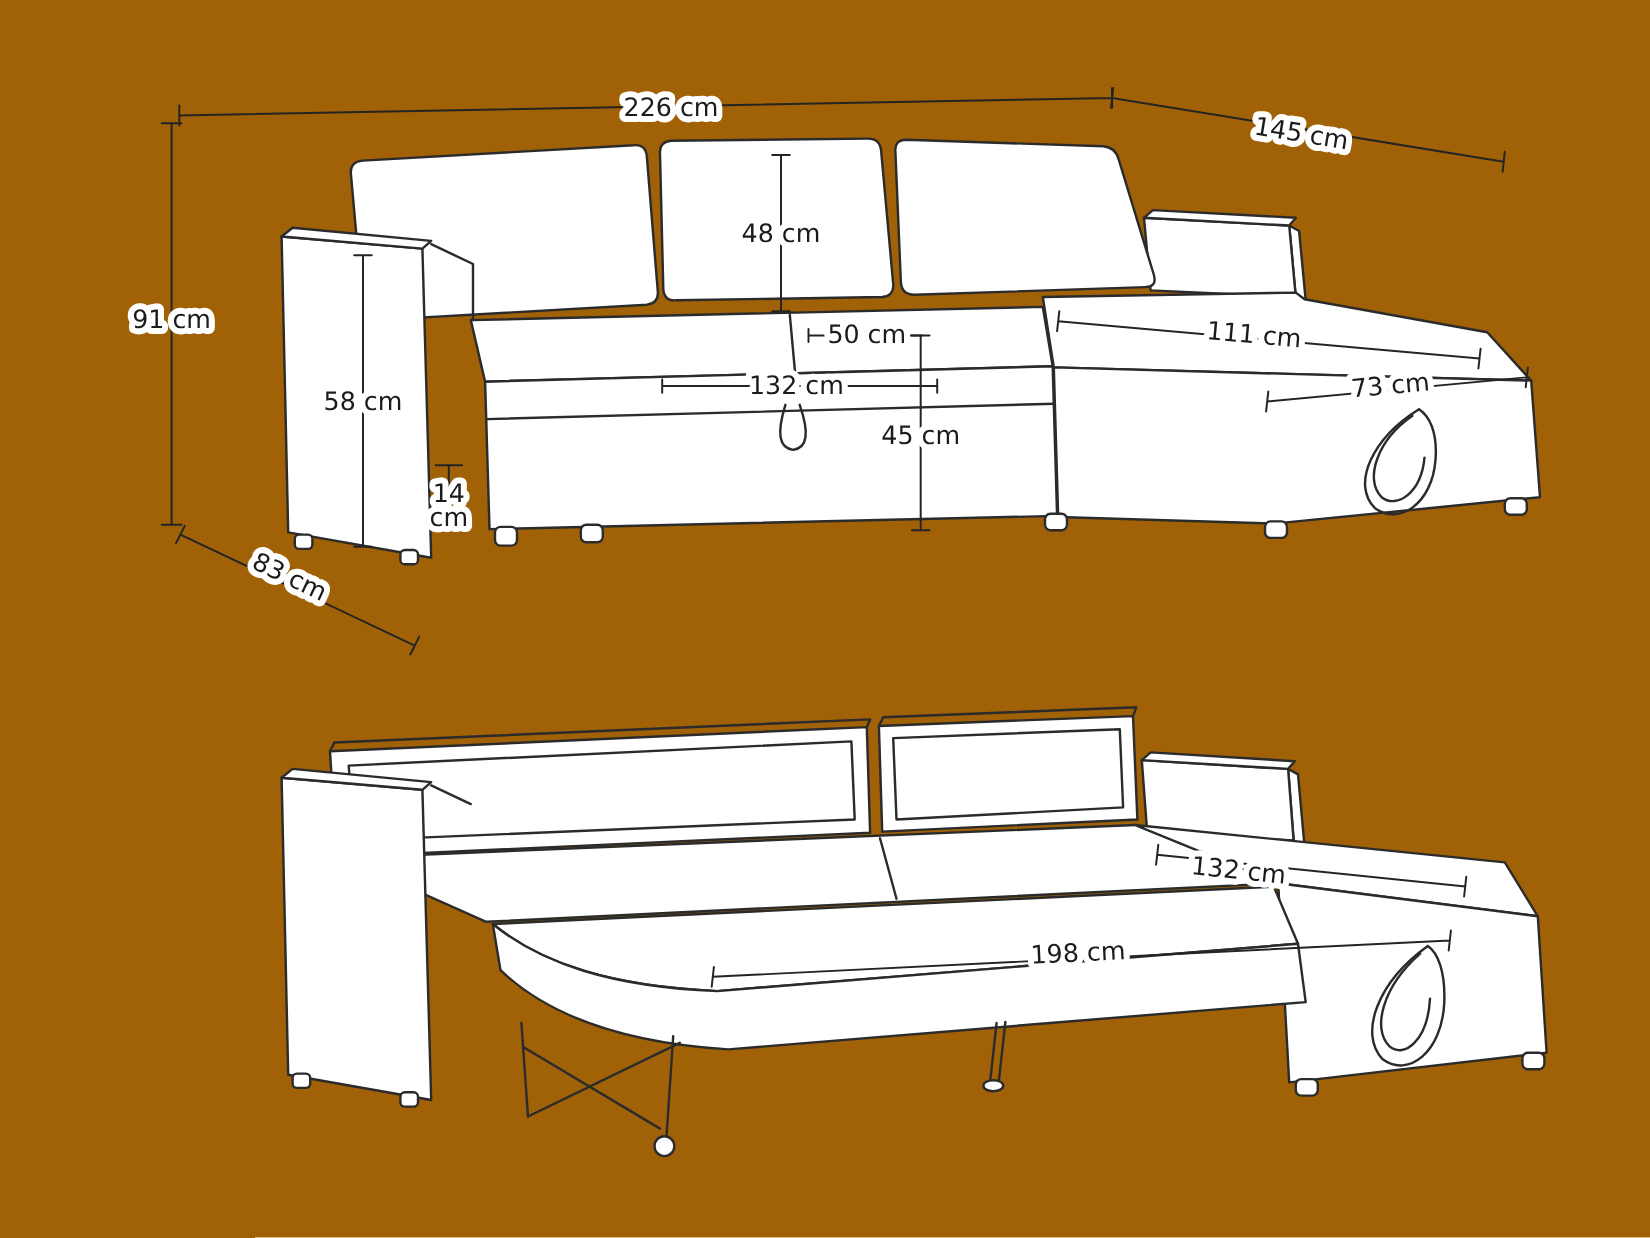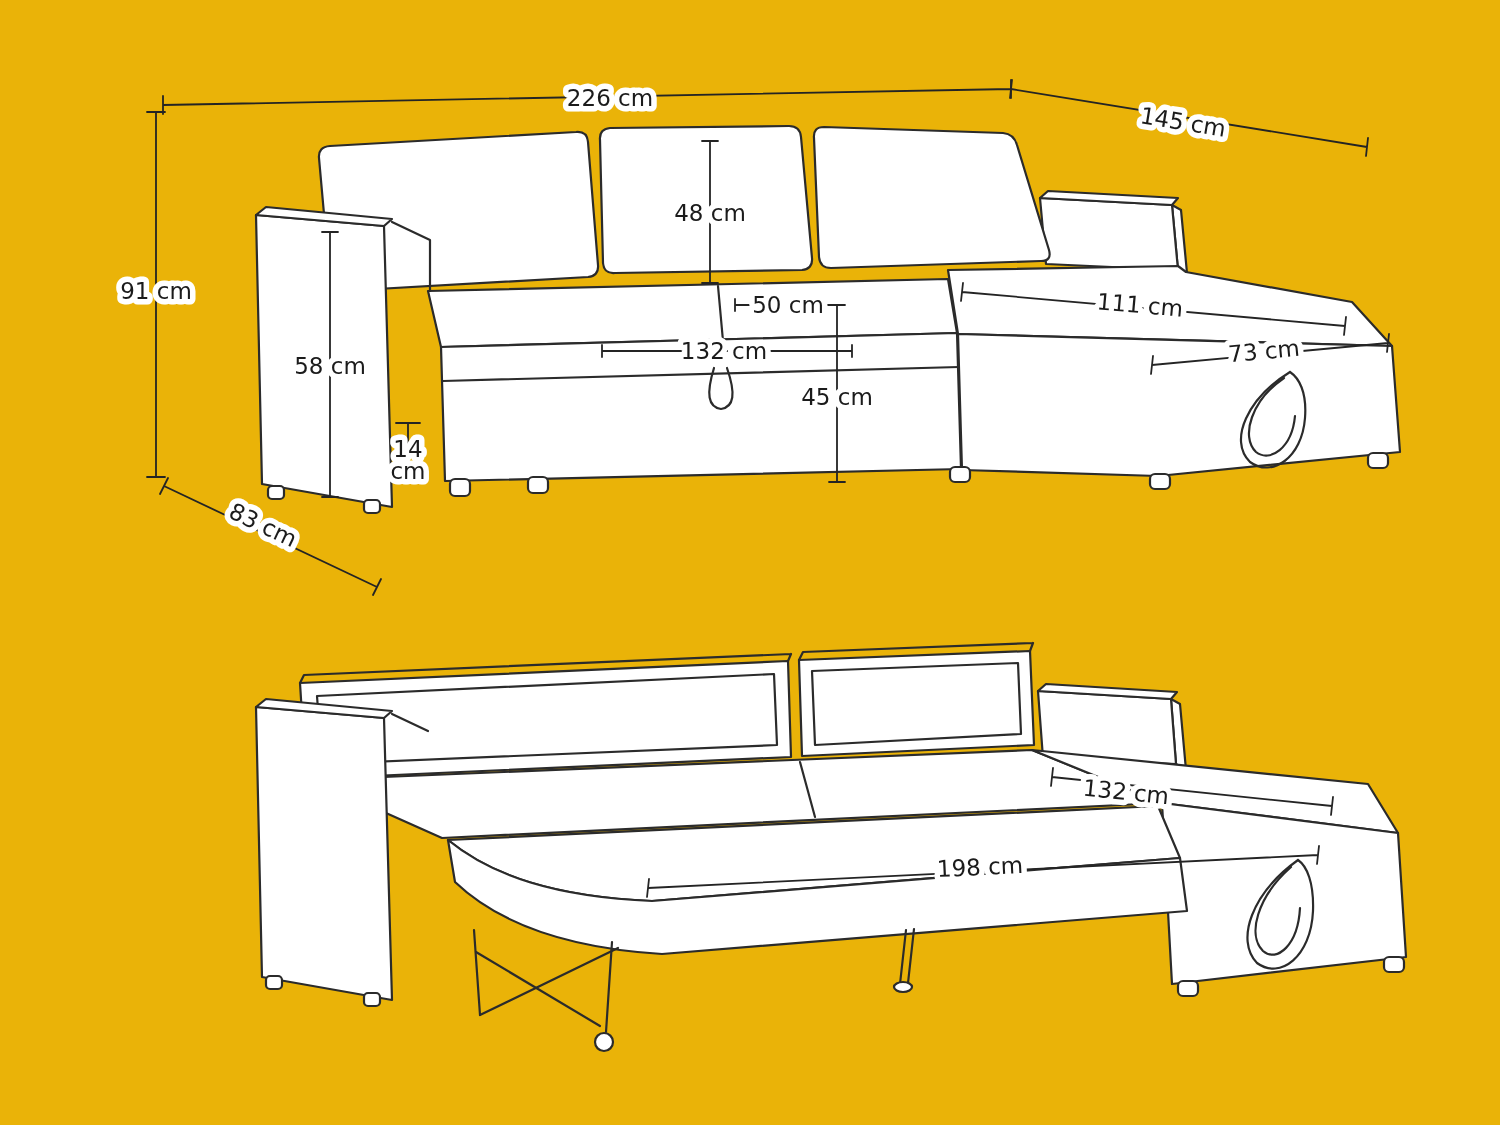--- a/index.html
+++ b/index.html
@@ -1,16 +1,16 @@
 <!DOCTYPE html>
 <html><head>
 <meta charset="utf-8">
 <style>
   html,body { margin:0; padding:0; background:#ffffff; }
-  .canvas { position:relative; width:1500px; height:1125px; background:#eab308; overflow:hidden; }
+  .canvas { position:relative; width:1500px; height:1125px; background:#a16207; overflow:hidden; }
   svg { display:block; }
   .st  { fill:none;    stroke:#2b2b2b; stroke-width:2.2; stroke-linecap:round; stroke-linejoin:round; }
   .fw  { fill:#ffffff; stroke:#2b2b2b; stroke-width:2.2; stroke-linecap:round; stroke-linejoin:round; }
   .dim { fill:none;    stroke:#242424; stroke-width:1.8; stroke-linecap:round; stroke-linejoin:round; }
   text.lbl {
     font-family:"DejaVu Sans", sans-serif;
     font-size:23px;
     fill:#1b1b1b;
     text-anchor:middle;
     dominant-baseline:central;

